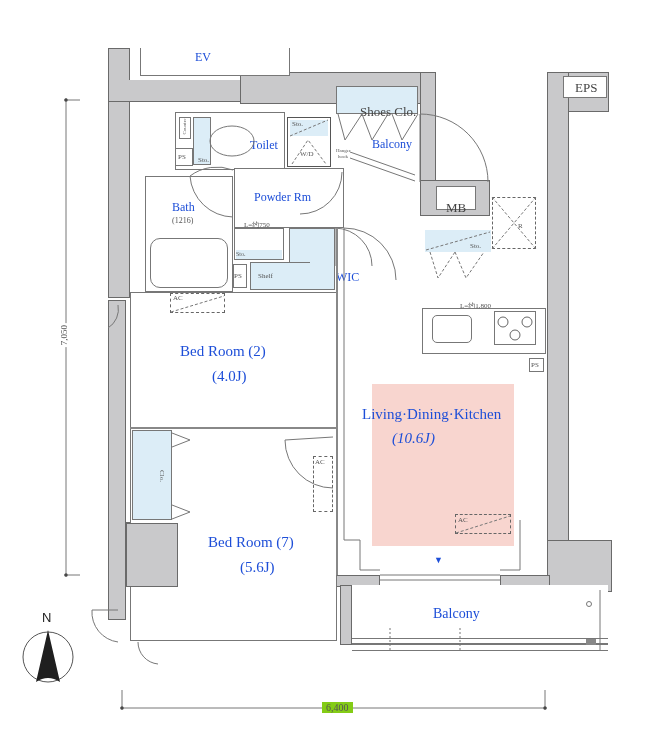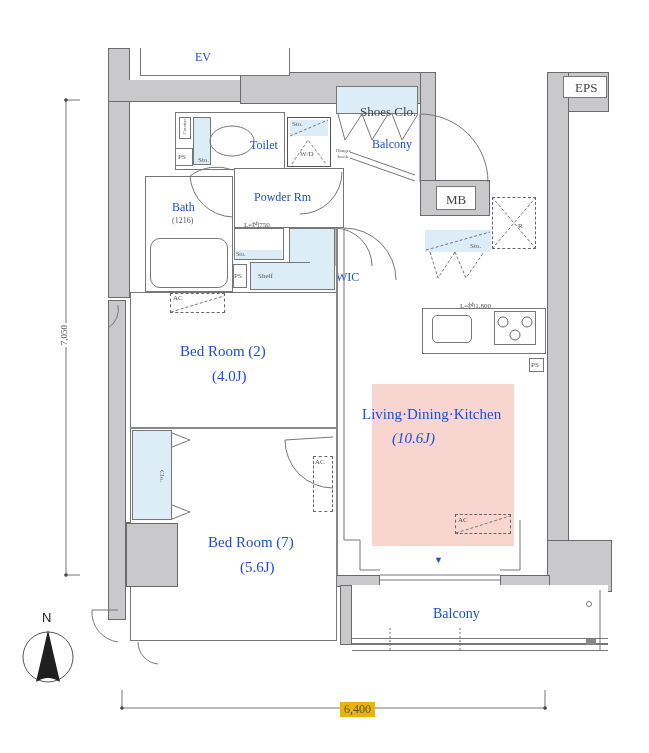--- a/index.html
+++ b/index.html
@@ -56,21 +56,21 @@
 <div class="blue" style="left:290px;top:120px;width:38px;height:16px;border:none;"></div>
 <div class="lbl lbl-xs" style="left:292px;top:120px;">Sto.</div>
 <div class="lbl lbl-xs" style="left:300px;top:150px;">W/D</div>
 
 <div class="blue" style="left:336px;top:86px;width:82px;height:28px;"></div>
 <div class="lbl lbl-sm" style="left:360px;top:96px;margin-top:8px;">Shoes Clo.</div>
 <div class="lbl lbl-md" style="left:372px;top:137px;">Balcony</div>
 <div class="lbl lbl-xs" style="left:336px;top:148px;width:14px;white-space:normal;font-size:5px;line-height:6px;">Hanger hook</div>
 
 <div class="room" style="left:436px;top:186px;width:40px;height:24px;"></div>
-<div class="lbl lbl-sm" style="left:446px;top:192px;">MB</div>
+<div class="lbl lbl-sm" style="left:446px;top:200px;">MB</div>
 
 <div class="dash" style="left:492px;top:197px;width:44px;height:52px;"></div>
 <div class="lbl lbl-xs" style="left:518px;top:222px;">R</div>
 
 <div class="blue" style="left:425px;top:230px;width:66px;height:22px;border:none;"></div>
 <div class="lbl lbl-xs" style="left:470px;top:242px;">Sto.</div>
 
 <div class="room" style="left:145px;top:176px;width:88px;height:116px;"></div>
 <div class="lbl lbl-md" style="left:172px;top:200px;">Bath</div>
 <div class="lbl lbl-xs" style="left:172px;top:216px;font-size:8px;">(1216)</div>
@@ -212,21 +212,21 @@
     <circle cx="66" cy="575" r="1.5"></circle>
     <line x1="122" y1="708" x2="545" y2="708"></line>
     <line x1="122" y1="690" x2="122" y2="708"></line>
     <line x1="545" y1="690" x2="545" y2="708"></line>
     <circle cx="122" cy="708" r="1.5"></circle>
     <circle cx="545" cy="708" r="1.5"></circle>
   </g>
 </svg>
 
 <div class="lbl lbl-xs" style="left:52px;top:330px;transform:rotate(-90deg);background:#fff;padding:0 2px;font-size:9px;">7,050</div>
-<div class="lbl lbl-xs" style="left:340px;top:702px;background:#eab308;padding:0 4px;font-size:12px;">6,400</div>
+<div class="lbl lbl-xs" style="left:322px;top:702px;background:#84cc16;padding:0 4px;font-size:10px;">6,400</div>
 
 <div class="abs" style="left:20px;top:610px;width:56px;height:80px;">
   <div class="lbl" style="left:22px;top:0;font-family:'Liberation Sans',sans-serif;font-size:13px;color:#222;">N</div>
   <svg width="56" height="62" style="position:absolute;left:0;top:16px;">
     <circle cx="28" cy="31" r="25" fill="none" stroke="#555" stroke-width="1"></circle>
     <path d="M28 4 L16 56 Q28 48 40 56 Z" fill="#1f1f1f"></path>
   </svg>
 </div>
 
 </body></html>

